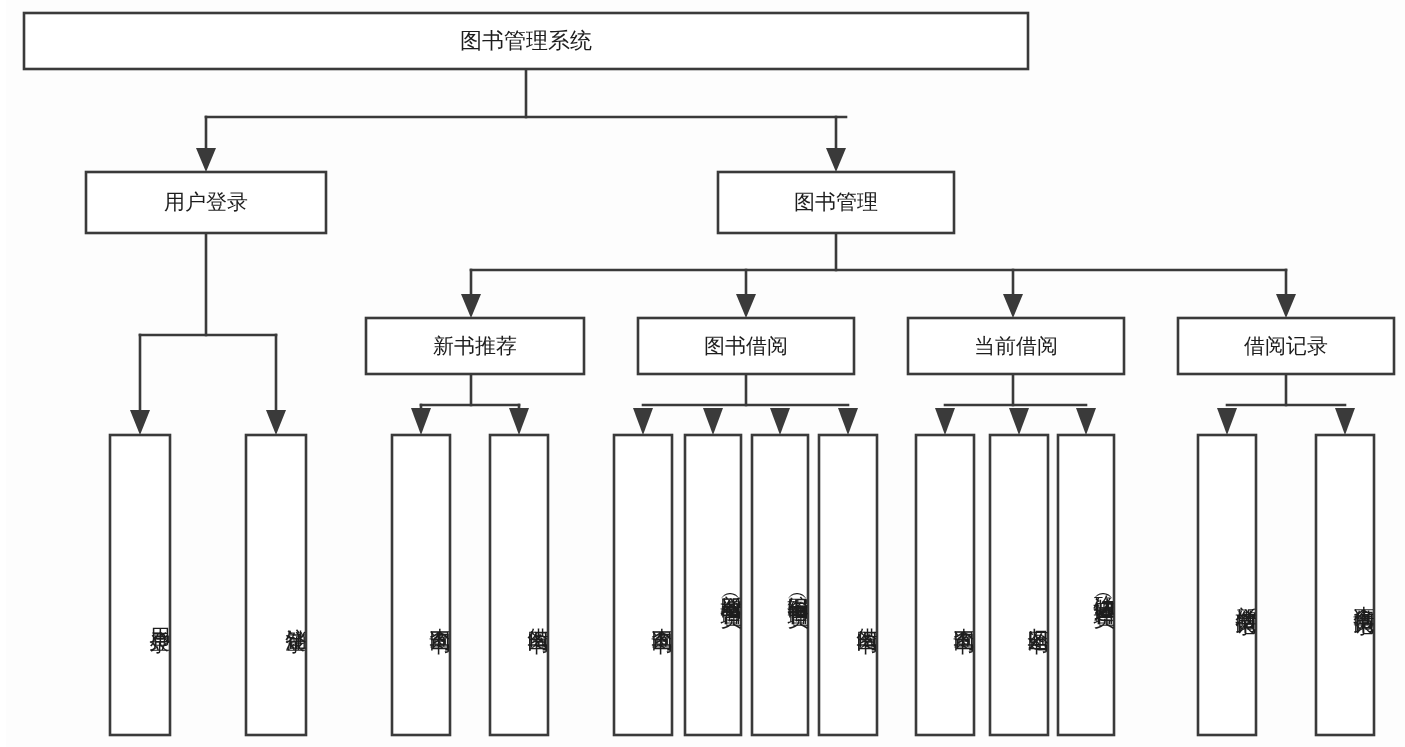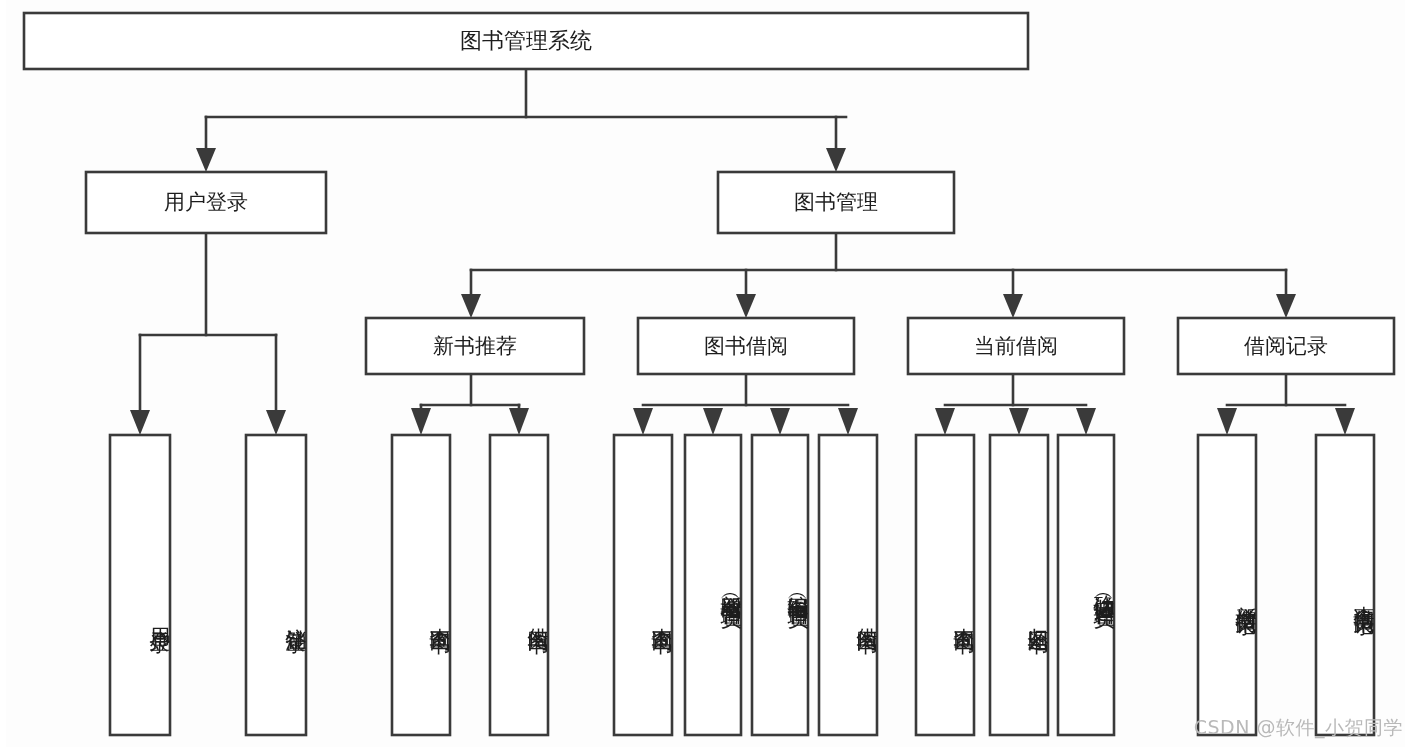--- a/index.html
+++ b/index.html
@@ -210,15 +210,14 @@
   <div class="leaf-label" style="left:608px;  top:500px; width:58px; height:230px;">查询图书</div>
   <div class="leaf-label" style="left:679px;  top:443px; width:56px; height:288px;">新增图书（管理员）</div>
   <div class="leaf-label" style="left:746px;  top:443px; width:56px; height:288px;">编辑图书（管理员）</div>
   <div class="leaf-label" style="left:813px;  top:500px; width:58px; height:230px;">借阅图书</div>
   <div class="leaf-label" style="left:910px;  top:500px; width:58px; height:230px;">查询图书</div>
   <div class="leaf-label" style="left:984px;  top:500px; width:58px; height:230px;">归还图书</div>
   <div class="leaf-label" style="left:1052px; top:443px; width:56px; height:288px;">确认归还（管理员）</div>
   <div class="leaf-label" style="left:1192px; top:460px; width:58px; height:270px;">新增借阅记录</div>
   <div class="leaf-label" style="left:1310px; top:460px; width:58px; height:270px;">查询借阅记录</div>
 
-  <div class="watermark">CSDN @软件_小贺同学</div>
 
 </div>
 
 </body></html>

